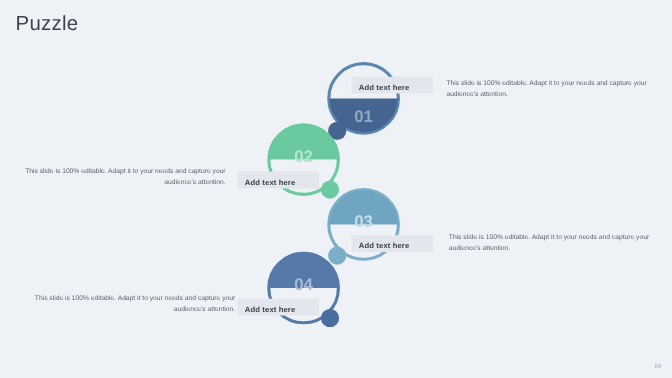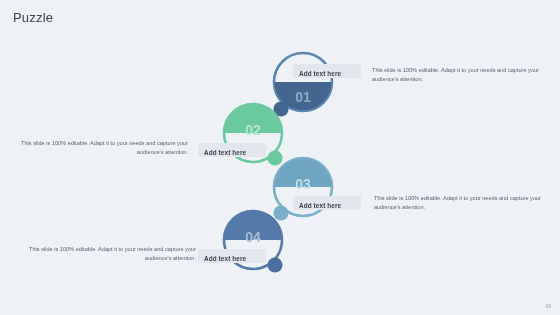--- a/index.html
+++ b/index.html
@@ -16,21 +16,21 @@
   .slide {
     position: relative;
     width: 560px;
     height: 315px;
     background: #eef2f6;
   }
   .slide-title {
     position: absolute;
     left: 13px;
     top: 10px;
-    font-size: 13px;
+    font-size: 17px;
     font-weight: 400;
     color: #3c4450;
     letter-spacing: 0.2px;
   }
   .diagram {
     position: absolute;
     left: 0;
     top: 0;
     width: 560px;
     height: 315px;

